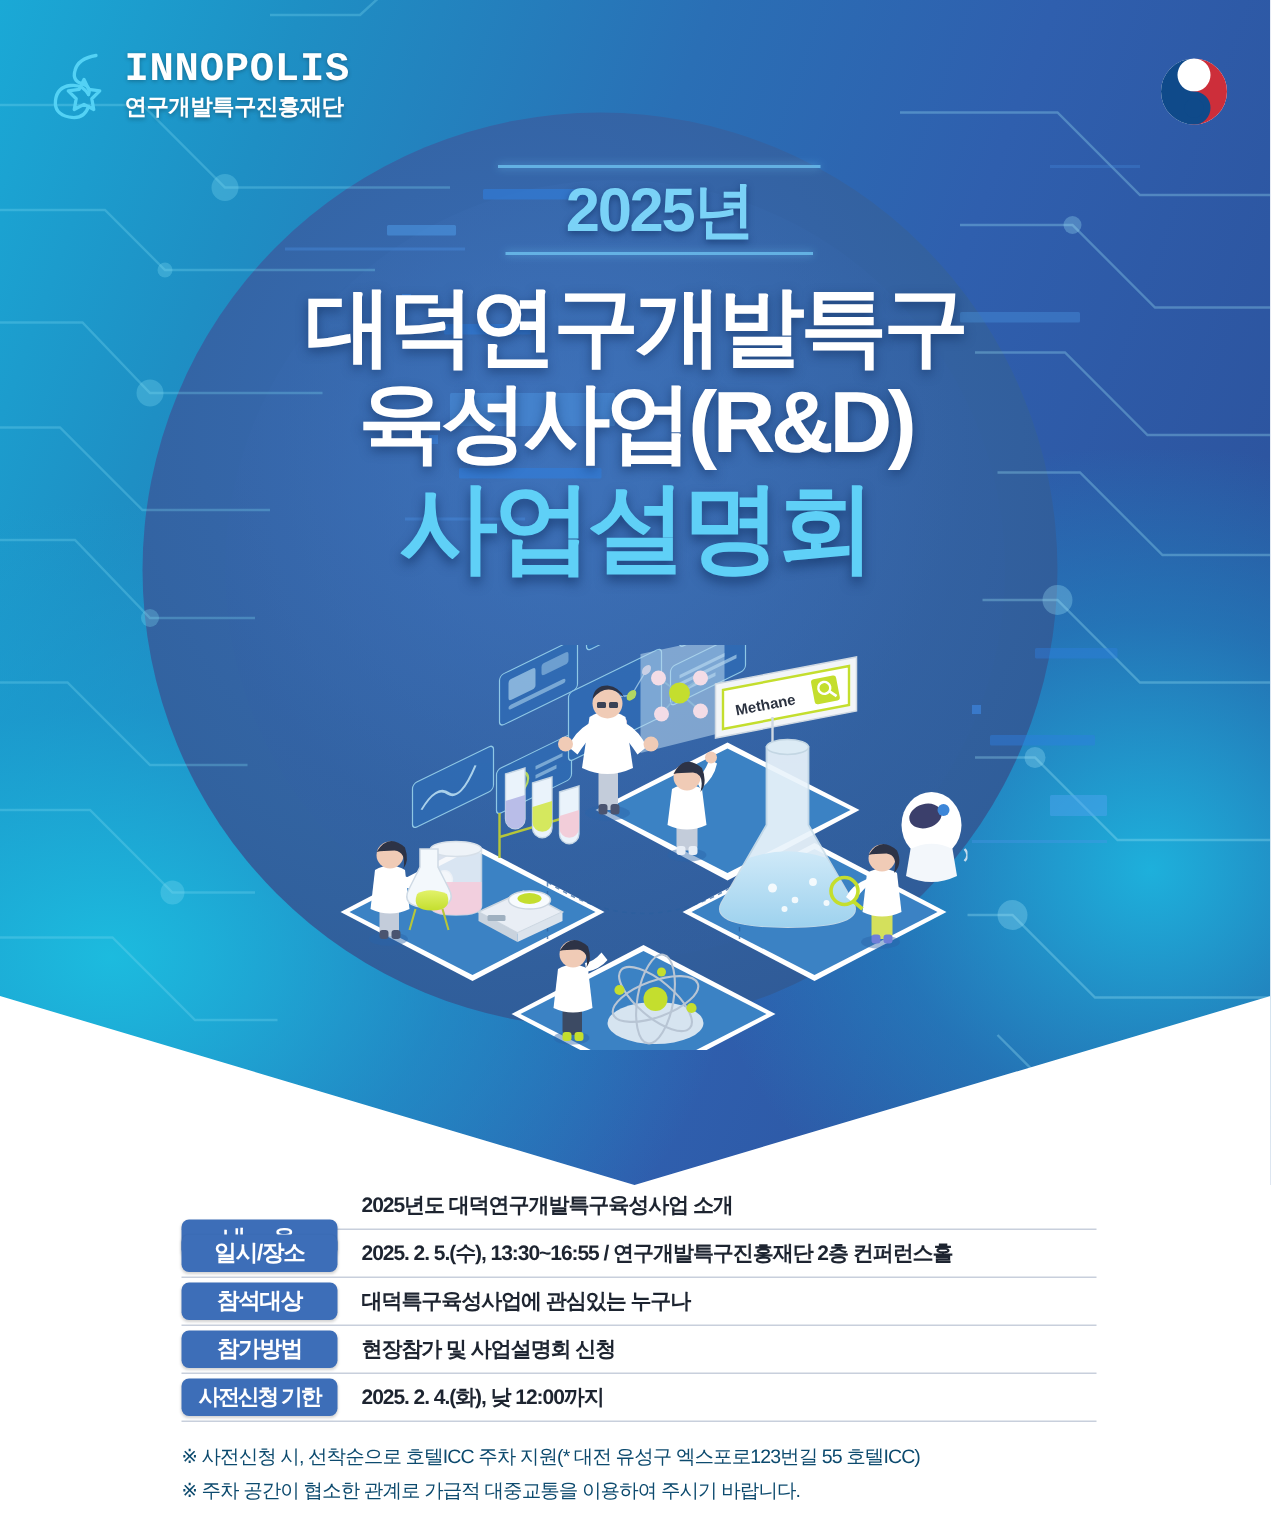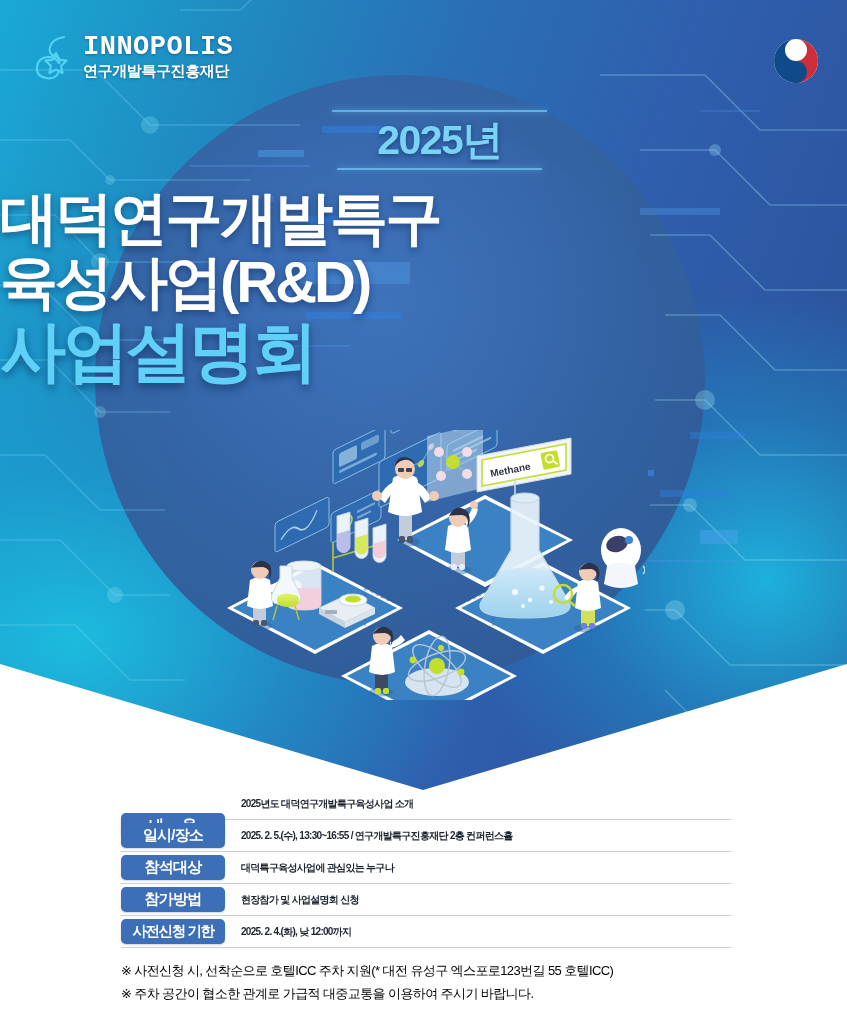--- a/index.html
+++ b/index.html
@@ -97,21 +97,21 @@
     box-shadow:0 0 6px rgba(111,196,242,.8);
   }
   .year-rule.top{margin-bottom:7px;}
   .year-rule.bot{margin-top:6px;width:205px;}
   .year{
     font-size:41px;font-weight:bold;color:#7ad2f7;letter-spacing:-1.5px;
     line-height:1.05;
     text-shadow:0 2px 5px rgba(10,40,90,.55);
   }
   .headline{
-    position:absolute;left:0;top:186px;width:847px;text-align:left;
+    position:absolute;left:0;top:186px;width:847px;text-align:center;
   }
   .hl-line{
     font-size:58px;font-weight:bold;color:#ffffff;letter-spacing:-3px;
     line-height:1.10;
     text-shadow:0 3px 7px rgba(10,35,80,.5);
   }
   .hl-accent{
     font-size:66px;font-weight:bold;color:#5fd0f7;letter-spacing:-3px;
     line-height:1.08;margin-top:2px;
     text-shadow:0 4px 8px rgba(8,35,80,.55);
@@ -137,30 +137,30 @@
     border-radius:5px;
     color:#ffffff;
     font-size:15px;font-weight:bold;letter-spacing:-.8px;
     display:flex;align-items:center;justify-content:center;
     box-shadow:0 1px 2px rgba(0,0,0,.18);
   }
   .chip.wide{letter-spacing:-1.4px;font-size:14.5px;}
   .chip.spaced{letter-spacing:7px;text-indent:7px;margin-top:44px;}
   .cellval{
     margin-left:16px;
-    font-size:10px;font-weight:bold;color:#1d2430;letter-spacing:-.7px;
+    font-size:14px;font-weight:bold;color:#1d2430;letter-spacing:-.7px;
     white-space:nowrap;
   }
 
   
   .notes{
     position:absolute;left:121px;top:960px;width:650px;
   }
   .note{
-    font-size:13px;color:#000000;letter-spacing:-.6px;line-height:1.75;
+    font-size:13px;color:#0c4a6e;letter-spacing:-.6px;line-height:1.75;
     white-space:nowrap;
   }
 </style>
 </head>
 <body>
 
 <div id="poster">
 
   <div class="hero">
     <div class="hero-teal"></div>

